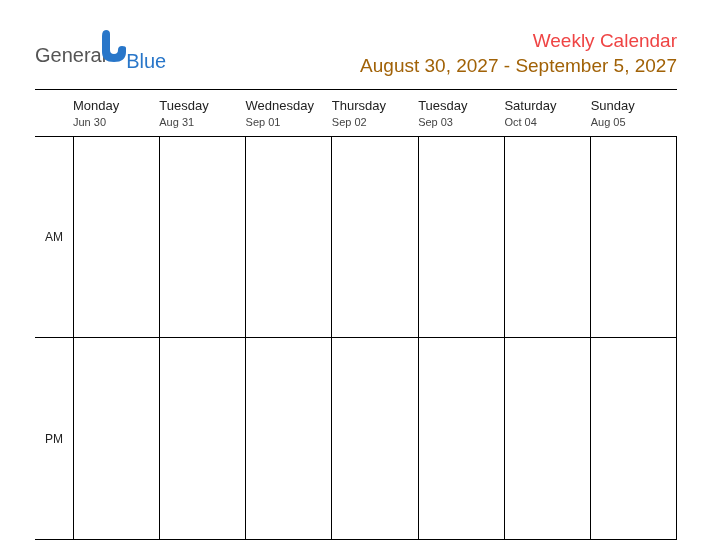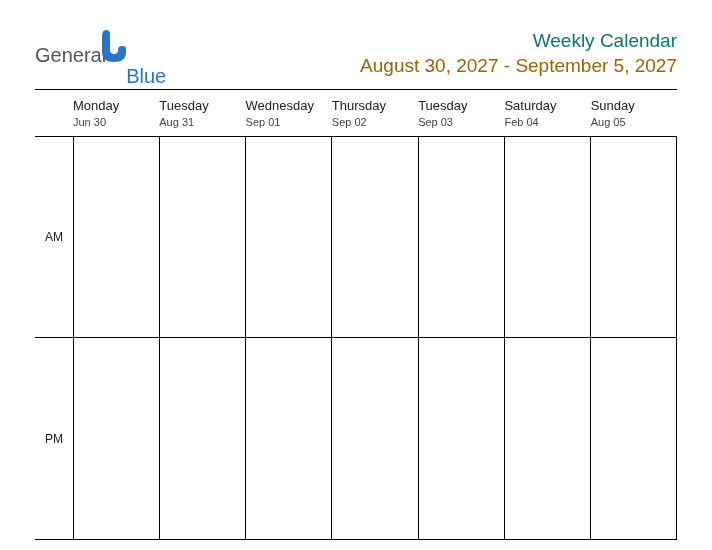--- a/index.html
+++ b/index.html
@@ -32,28 +32,28 @@
     }
     .logo-shape {
       display: inline-block;
       margin-left: -4px;
       margin-right: -2px;
     }
     .logo-blue {
       color: #2876c9;
       margin-left: 2px;
       position: relative;
-      top: 21px;
+      top: 6px;
     }
     .title-block {
       text-align: right;
     }
     .title {
       font-size: 19px;
-      color: #0f766e;
+      color: #ef4444;
       font-weight: 400;
       margin-bottom: 3px;
     }
     .date-range {
       font-size: 19px;
       color: #a16207;
       font-weight: 400;
     }
     .calendar {
       border-top: 1px solid #000;
@@ -154,21 +154,21 @@
     <div class="day-header">
       <div class="day-name">Thursday</div>
       <div class="day-date">Sep 02</div>
     </div>
     <div class="day-header">
       <div class="day-name">Tuesday</div>
       <div class="day-date">Sep 03</div>
     </div>
     <div class="day-header">
       <div class="day-name">Saturday</div>
-      <div class="day-date">Feb 04</div>
+      <div class="day-date">Oct 04</div>
     </div>
     <div class="day-header">
       <div class="day-name">Sunday</div>
       <div class="day-date">Aug 05</div>
     </div>
   </div>
 
   <div class="grid">
     <div class="grid-row">
       <div class="time-label">AM</div>

